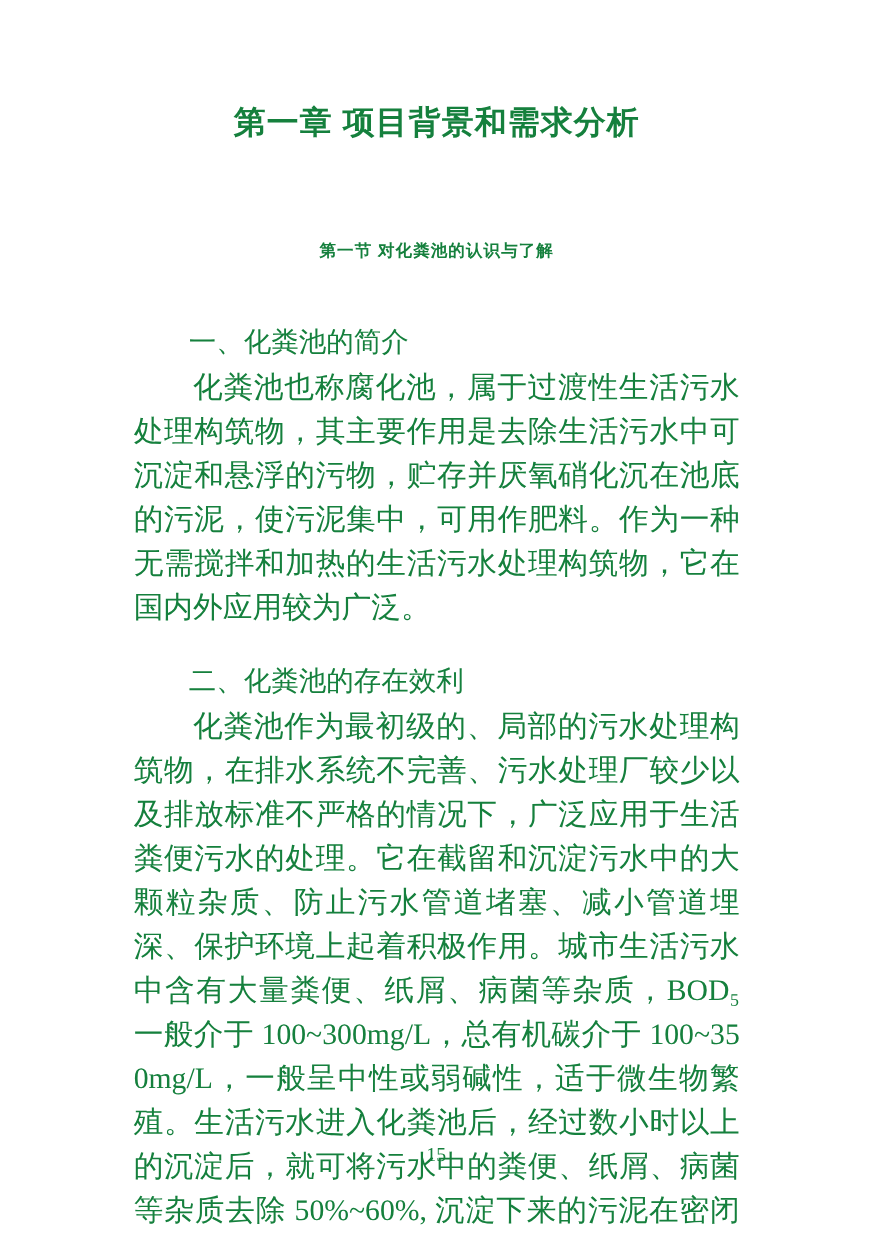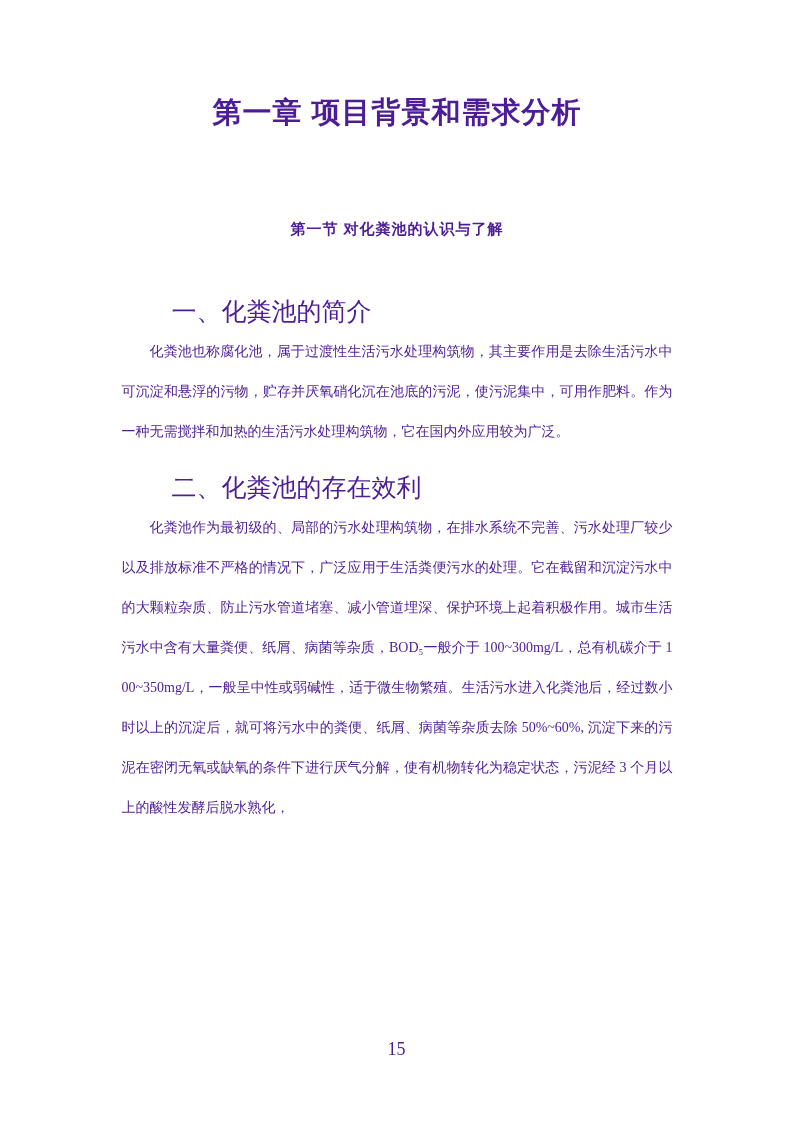--- a/index.html
+++ b/index.html
@@ -9,21 +9,21 @@
   }
   .page {
     position: relative;
     width: 786px;
     height: 1122px;
     margin: 0 auto;
     background: #ffffff;
     box-sizing: border-box;
     padding: 94px 117px 0 118px;
     overflow: hidden;
-    color: #4c1d95;
+    color: #15803d;
     font-family: "Liberation Serif", "DejaVu Serif", serif;
   }
   .chapter-title {
     margin: 0;
     font-family: "Liberation Sans", "DejaVu Sans", sans-serif;
     font-weight: 700;
     font-size: 29px;
     line-height: 36px;
     text-align: center;
     letter-spacing: 1px;
@@ -38,25 +38,25 @@
     letter-spacing: 1px;
   }
   .subheading {
     margin: 48px 0 0 0;
     font-size: 25px;
     line-height: 40px;
     text-indent: 2em;
     font-weight: 400;
   }
   .subheading.second {
-    margin-top: 16px;
+    margin-top: 28px;
   }
   .body-text {
     margin: 0;
-    font-size: 14px;
+    font-size: 27px;
     line-height: 40px;
     text-align: justify;
     text-indent: 2em;
     word-break: break-all;
   }
   .page-number {
     position: absolute;
     left: 0;
     bottom: 62px;
     width: 100%;

